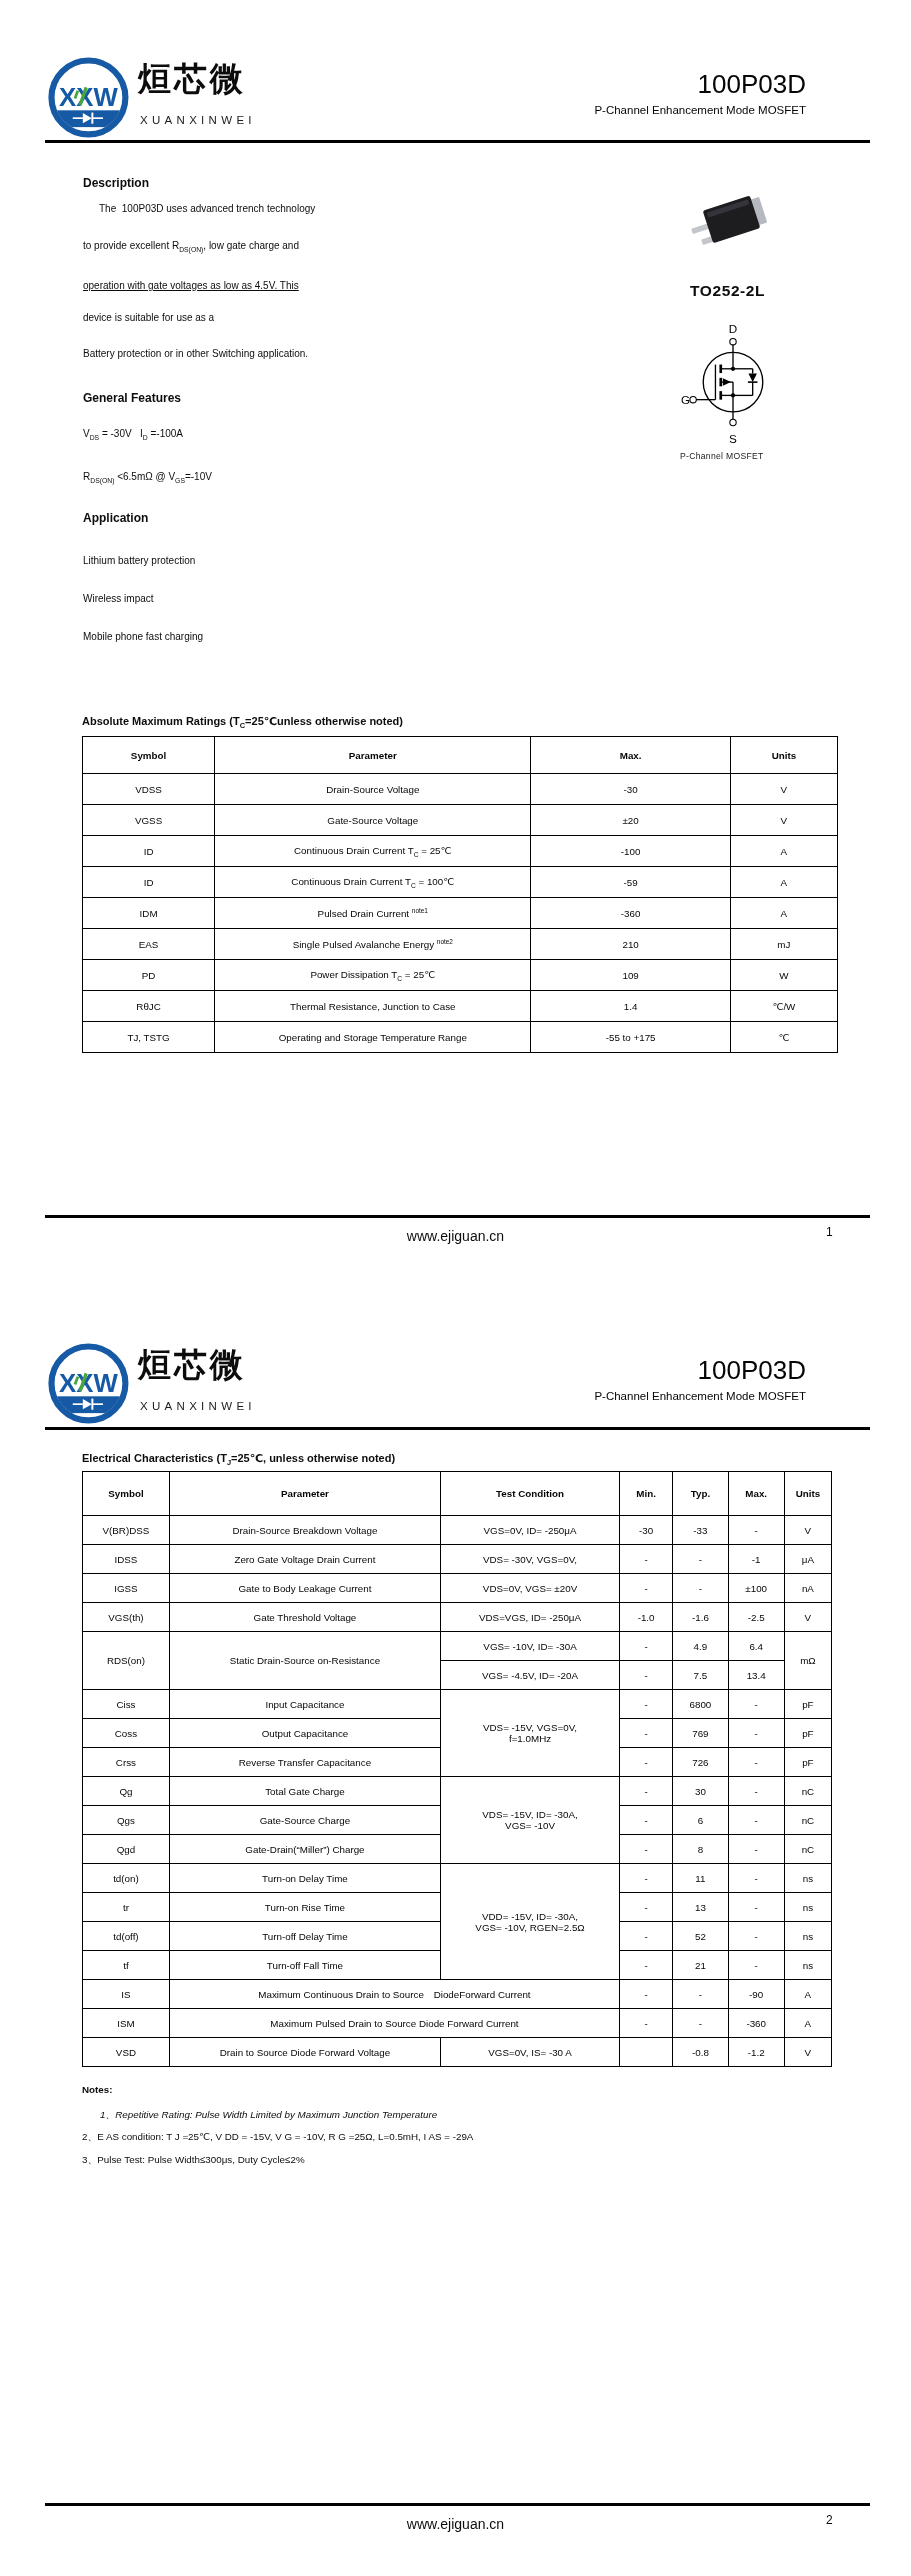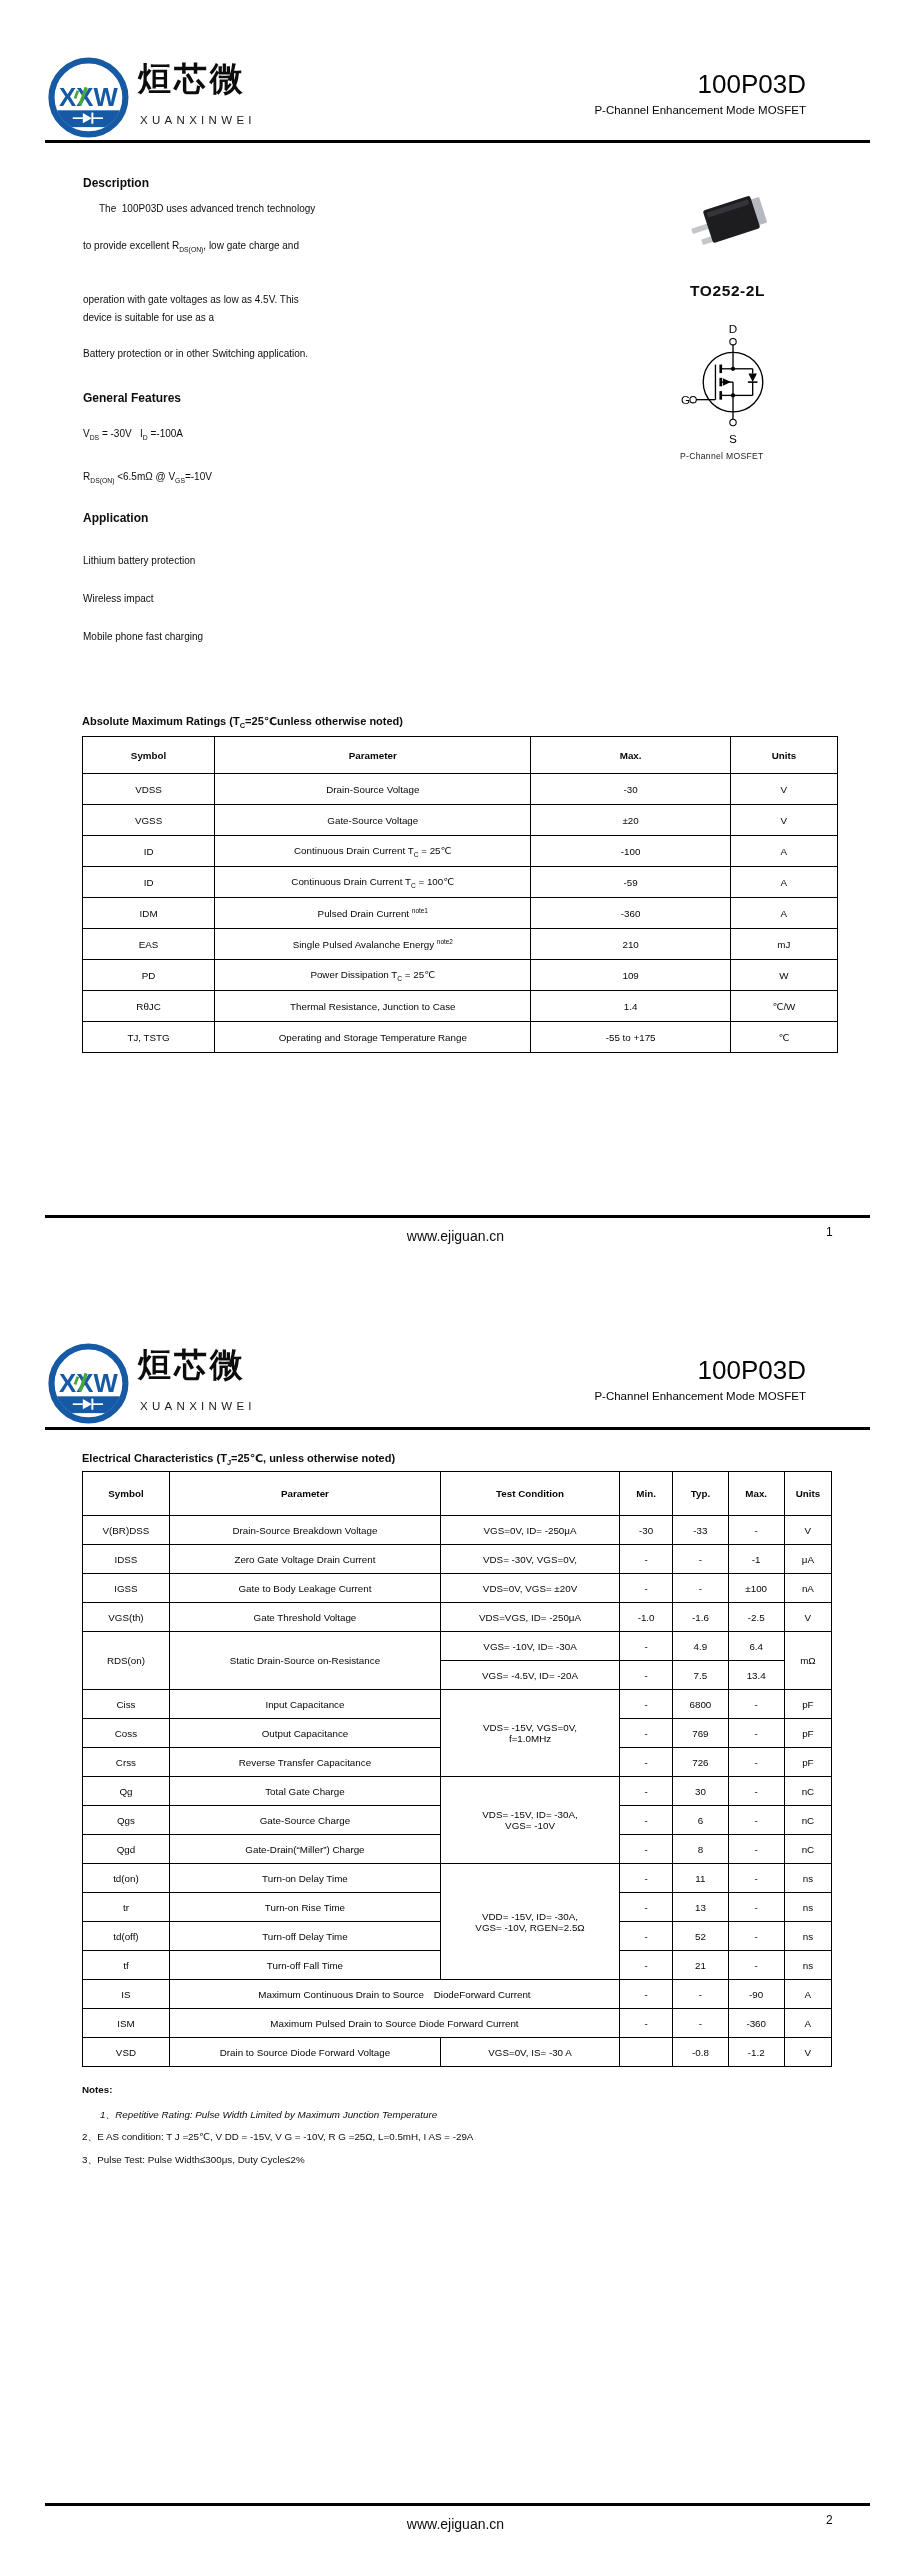--- a/index.html
+++ b/index.html
@@ -66,21 +66,21 @@
     <div class="brand-cn">烜芯微</div>
     <div class="brand-en">XUANXINWEI</div>
     <div class="pn">100P03D</div>
     <div class="pn-sub">P-Channel Enhancement Mode MOSFET</div>
   </div>
   <div class="rule" style="top:140px;"></div>
 
   <div class="abs h1" style="left:83px;top:177px;">Description</div>
   <div class="abs body-line" style="left:99px;top:202px;">The  100P03D uses advanced trench technology</div>
   <div class="abs body-line" style="left:83px;top:239px;">to provide excellent R<sub>DS(ON)</sub>, low gate charge and</div>
-  <div class="abs body-line" style="left:83px;top:293px;">operation with gate voltages as low as 4.5V. This</div>
+  <div class="abs body-line" style="left:83px;top:279px;text-decoration:underline;">operation with gate voltages as low as 4.5V. This</div>
   <div class="abs body-line" style="left:83px;top:311px;">device is suitable for use as a</div>
   <div class="abs body-line" style="left:83px;top:347px;">Battery protection or in other Switching application.</div>
 
   <svg class="abs" style="left:687px;top:190px;width:89px;height:62px;" viewBox="0 0 170 120">
     <g transform="rotate(-18 85 60)">
       <rect x="6" y="50" width="40" height="11" rx="2" fill="#c3c7cc"></rect>
       <rect x="18" y="76" width="40" height="11" rx="2" fill="#c3c7cc"></rect>
       <rect x="128" y="32" width="22" height="52" rx="2" fill="#b6bac0"></rect>
       <rect x="38" y="24" width="96" height="66" rx="5" fill="#1d1d20"></rect>
       <rect x="44" y="30" width="84" height="10" rx="3" fill="#34343a"></rect>

